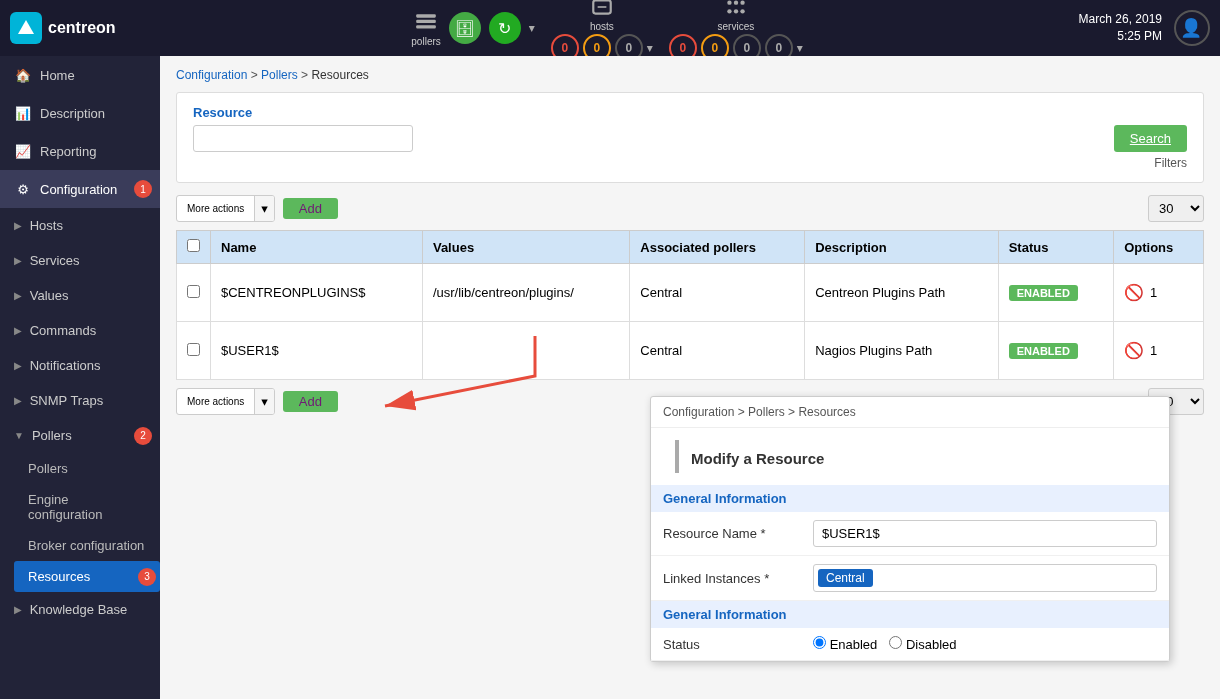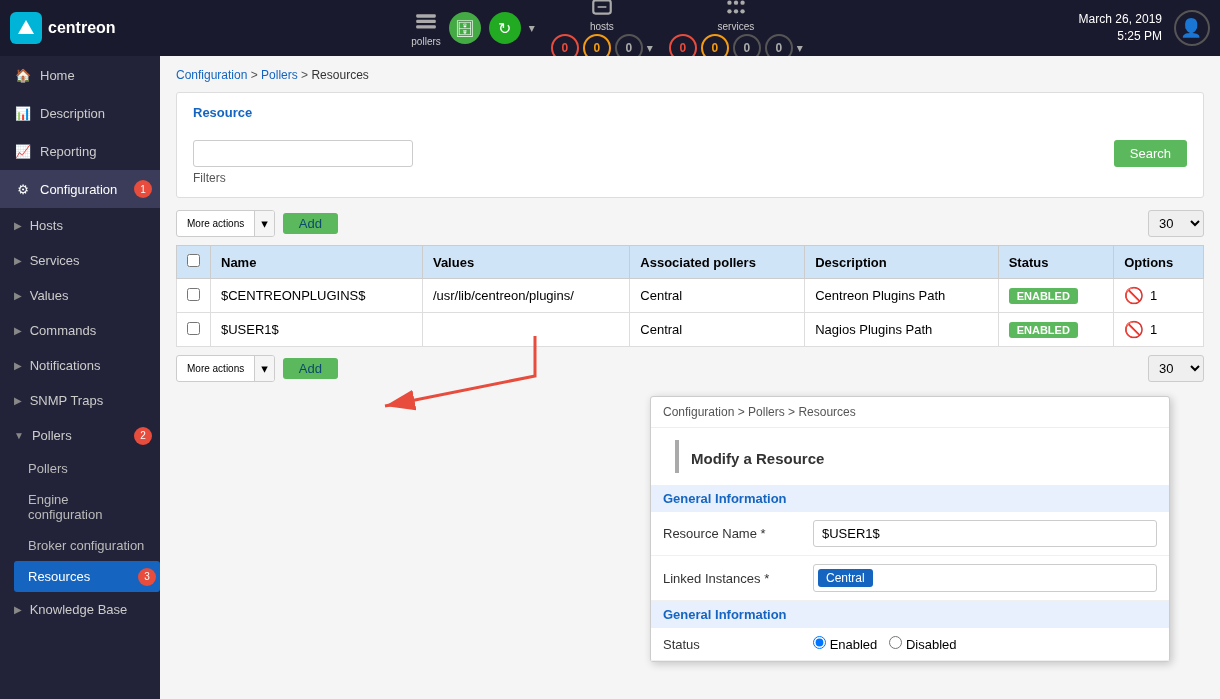--- a/index.html
+++ b/index.html
@@ -40,38 +40,38 @@
     .sidebar-sub-item.active { color: white; background: #1565c0; }
     .expand-arrow { font-size: 10px; color: #888; }
 
     
     .content { flex: 1; overflow-y: auto; background: #f5f5f5; padding: 12px 16px; }
     .breadcrumb { font-size: 12px; color: #555; margin-bottom: 10px; }
     .breadcrumb span { color: #1565c0; cursor: pointer; }
 
     
     .filter-section { background: white; border: 1px solid #ddd; border-radius: 3px; padding: 12px 16px; margin-bottom: 12px; }
-    .filter-label { color: #1565c0; font-size: 13px; font-weight: bold; margin-bottom: 20px; }
+    .filter-label { color: #1565c0; font-size: 13px; font-weight: bold; margin-bottom: 5px; }
     .filter-row { display: flex; align-items: center; gap: 12px; }
     .filter-input { border: 1px solid #ccc; border-radius: 3px; padding: 5px 8px; font-size: 13px; width: 220px; }
-    .search-btn { background: #5cb85c; color: white; border: none; border-radius: 3px; padding: 6px 16px; cursor: pointer; font-size: 13px; margin-left: auto; }
+    .search-btn { background: #5cb85c; color: white; border: none; border-radius: 3px; padding: 6px 16px; cursor: pointer; font-size: 13px; margin-left: auto; text-decoration: underline; }
     .filters-link { color: #555; font-size: 12px; text-align: right; margin-top: 4px; }
 
     
     .table-controls { display: flex; align-items: center; gap: 8px; margin-bottom: 8px; }
     .more-actions-btn { display: flex; align-items: center; border: 1px solid #ccc; border-radius: 3px; overflow: hidden; background: white; }
     .more-actions-text { padding: 5px 10px; font-size: 10px; cursor: pointer; }
     .more-actions-arrow { padding: 5px 6px; border-left: 1px solid #ccc; cursor: pointer; background: #f5f5f5; }
-    .add-btn { background: #5cb85c; color: #0c4a6e; border: none; border-radius: 3px; padding: 3px 16px; cursor: pointer; font-size: 13px; }
+    .add-btn { background: #5cb85c; color: #701a75; border: none; border-radius: 3px; padding: 3px 16px; cursor: pointer; font-size: 13px; }
     .page-size-select { border: 1px solid #ccc; border-radius: 3px; padding: 4px 6px; font-size: 13px; margin-left: auto; }
 
     
     .data-table { width: 100%; border-collapse: collapse; background: white; border: 1px solid #0f172a; }
     .data-table th { background: #d0e4f7; border: 1px solid #ccc; padding: 8px 10px; text-align: left; font-size: 13px; font-weight: bold; }
-    .data-table td { border: 1px solid #ddd; padding: 7px 10px; font-size: 13px; }
+    .data-table td { border: 1px solid #ddd; padding: 19px 10px; font-size: 13px; }
     .status-enabled { background: #5cb85c; color: white; border-radius: 3px; padding: 2px 8px; font-size: 11px; font-weight: bold; }
     .options-cell { display: flex; align-items: center; gap: 6px; }
     .delete-btn { color: #888; cursor: pointer; font-size: 16px; }
     .checkbox-col { width: 30px; }
 
     
     .edit-panel { position: absolute; top: 340px; left: 490px; background: white; border: 1px solid #ccc; border-radius: 3px; padding: 0; width: 520px; z-index: 10; box-shadow: 2px 2px 8px rgba(0,0,0,0.2); }
     .edit-panel-breadcrumb { font-size: 12px; color: #555; padding: 8px 12px; border-bottom: 1px solid #eee; }
     .edit-panel-title { font-size: 15px; font-weight: bold; color: #333; padding: 10px 12px 6px; border-left: 4px solid #aaa; margin: 6px 12px; }
     .edit-panel-section-title { color: #1565c0; font-size: 13px; font-weight: bold; padding: 6px 12px; background: #e8f0fe; }
@@ -243,21 +243,21 @@
         &gt;
         <span style="color:#333;">Resources</span>
       </div>
 
       <div class="filter-section">
         <div class="filter-label">Resource</div>
         <div class="filter-row">
           <input type="text" class="filter-input" placeholder="" style="">
           <button class="search-btn">Search</button>
         </div>
-        <div class="filters-link" style="text-align:left;margin-top:4px;color:#555;font-size:12px;">Filters</div>
+        <div class="filters-link" style="text-align:right;margin-top:4px;color:#555;font-size:12px;">Filters</div>
       </div>
 
       <div class="table-controls">
         <div class="more-actions-btn">
           <span class="more-actions-text">More actions</span>
           <span class="more-actions-arrow">▾</span>
         </div>
         <button class="add-btn">Add</button>
         <select class="page-size-select">
           <option>30</option>

